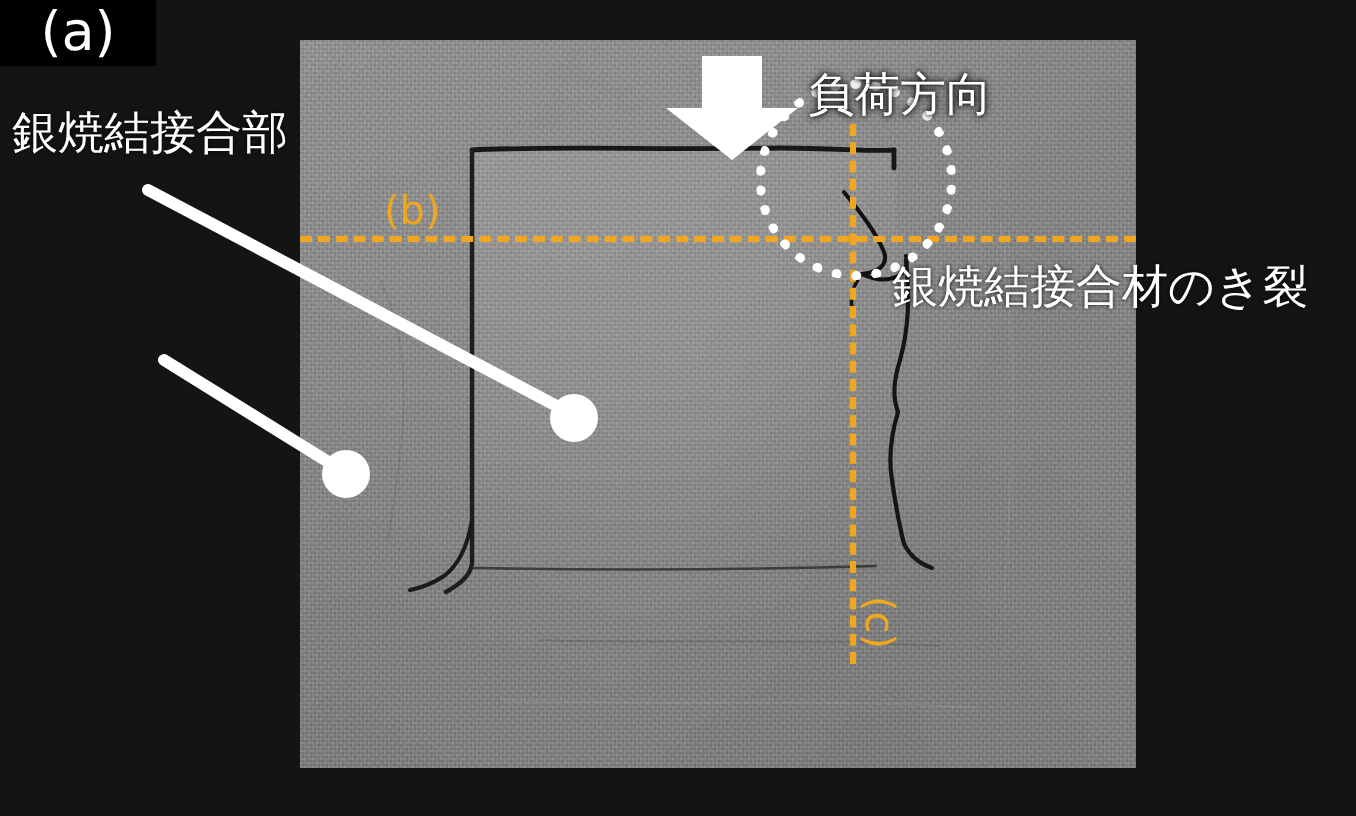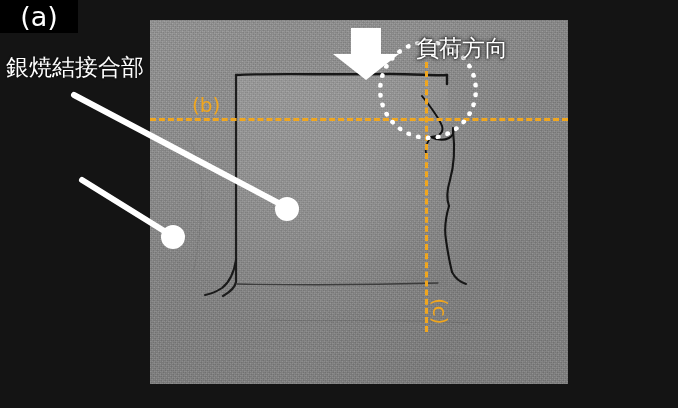--- a/index.html
+++ b/index.html
@@ -152,30 +152,31 @@
 
       <div class="dot-circle" style="left:228px; top:20px; width:100px; height:100px;"></div>
 
       <div class="sec-label" style="left:42px; top:73px;">(b)</div>
       <div class="sec-label rot" style="left:302px; top:278px;">(c)</div>
 
       <svg class="load-arrow" width="84" height="56" viewBox="0 0 84 56" style="left:174px; top:6px;">
         <path d="M27,2 L57,2 L57,28 L75,28 L42,54 L9,28 L27,28 Z" fill="#ffffff"></path>
       </svg>
 
-      <div class="callout inimg" style="left:266px; top:15px;">負荷方向</div>
+      <div class="callout inimg" style="left:254px; top:15px;font-family:Liberation Serif, serif;">負荷方向</div>
     </div>
   </div>
 
   <svg class="leaders" width="678" height="408" viewBox="0 0 678 408">
 
     <line x1="74" y1="95" x2="284" y2="206" stroke="#ffffff" stroke-width="6" stroke-linecap="round"></line>
     <circle cx="287" cy="209" r="12" fill="#ffffff"></circle>
 
     <line x1="82" y1="180" x2="169" y2="234" stroke="#ffffff" stroke-width="6" stroke-linecap="round"></line>
     <circle cx="173" cy="237" r="12" fill="#ffffff"></circle>
   </svg>
 
   <div class="callout" style="left:6px; top:54px;">銀焼結接合部</div>
+  <div class="callout" style="left:446px; top:131px;">銀焼結接合材のき裂</div>
 
   <div class="panel-tag">(a)</div>
 
 </div>
 
 </body></html>

